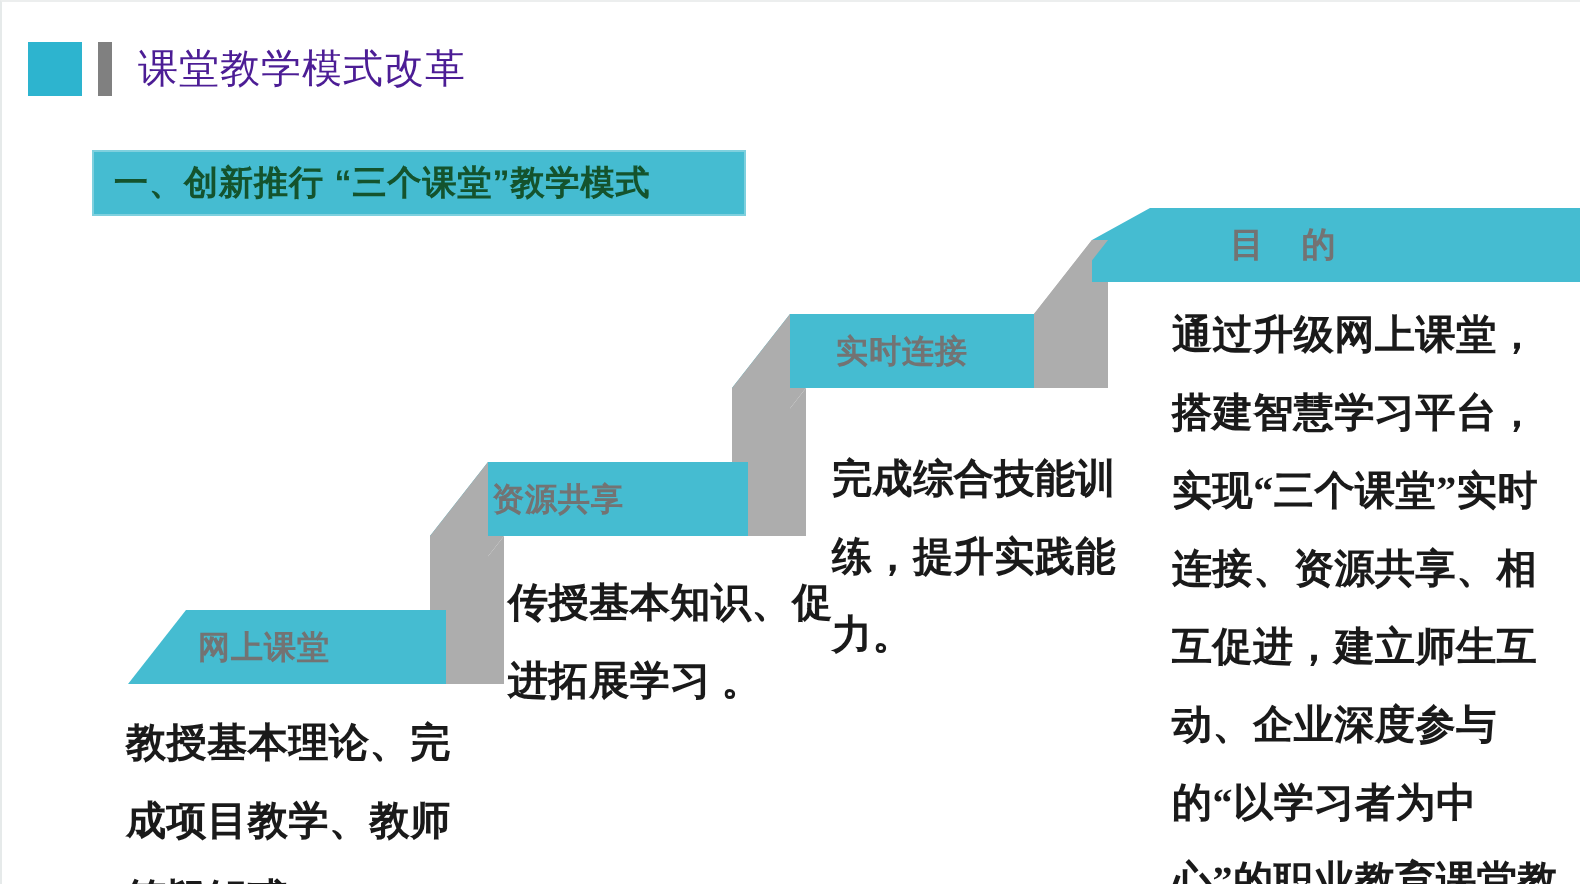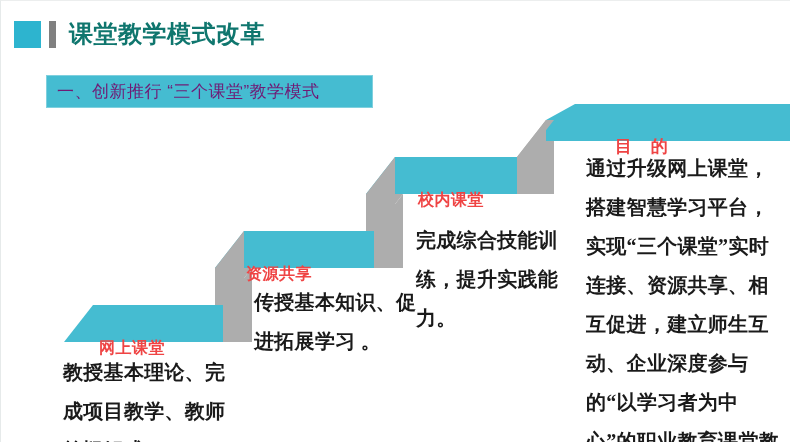--- a/index.html
+++ b/index.html
@@ -38,67 +38,67 @@
   }
   .header-bar {
     width: 7px;
     height: 27px;
     background: #808080;
     margin-left: 8px;
     flex: 0 0 auto;
   }
   .header-title {
     margin-left: 13px;
-    font-size: 24px;
-    font-weight: bold;
-    color: #0f766e;
+    font-size: 20px;
+    font-weight: normal;
+    color: #4c1d95;
     letter-spacing: 0.5px;
     white-space: nowrap;
   }
 
   
   .subtitle-banner {
     position: absolute;
     left: 45px;
     top: 74px;
     width: 327px;
     height: 33px;
     background: #45bcd1;
     border: 1px solid #7fd0de;
     box-sizing: border-box;
     display: flex;
     align-items: center;
     padding-left: 10px;
   }
   .subtitle-text {
-    color: #701a75;
+    color: #14532d;
     font-size: 17px;
     white-space: nowrap;
     letter-spacing: 0.5px;
+    font-weight: bold;
   }
 
   
   .stairs {
     position: absolute;
     left: 0;
     top: 0;
     width: 790px;
     height: 442px;
     pointer-events: none;
   }
 
   
   .step-label {
     position: absolute;
-    color: #ef4444;
+    color: #737373;
     font-weight: bold;
     font-size: 16px;
     white-space: nowrap;
     letter-spacing: 0.5px;
-    margin-top: 24px;
   }
   .step-label.wide {
     letter-spacing: 7px;
     font-size: 17px;
   }
 
   
   .step-desc {
     position: absolute;
     font-family: "Liberation Serif", serif;
@@ -156,21 +156,21 @@
       <polygon points="516,156 545,156 545,193 516,193" fill="#adadad"></polygon>
       <polygon points="545,119 545,156 516,156 545,119" fill="#adadad"></polygon>
     </g>
 
   </svg>
 
   <div class="step-label" style="left:98px; top:313px;">网上课堂</div>
 
   <div class="step-label" style="left:245px; top:239px;">资源共享</div>
 
-  <div class="step-label" style="left:417px; top:165px;">校内课堂</div>
+  <div class="step-label" style="left:417px; top:165px;">实时连接</div>
 
   <div class="step-label wide" style="left:614px; top:110px;">目 的</div>
 
   <div class="step-desc" style="left:62px; top:352px; width:175px;">教授基本理论、完成项目教学、教师答疑解惑 。</div>
 
   <div class="step-desc" style="left:253px; top:282px; width:178px;">传授基本知识、促进拓展学习 。</div>
 
   <div class="step-desc" style="left:415px; top:220px; width:172px;">完成综合技能训练，提升实践能力。</div>
 
   <div class="step-desc" style="left:585px; top:148px; width:197px;">通过升级网上课堂，搭建智慧学习平台，实现“三个课堂”实时连接、资源共享、相互促进，建立师生互动、企业深度参与的“以学习者为中心”的职业教育课堂教学模式。</div>

